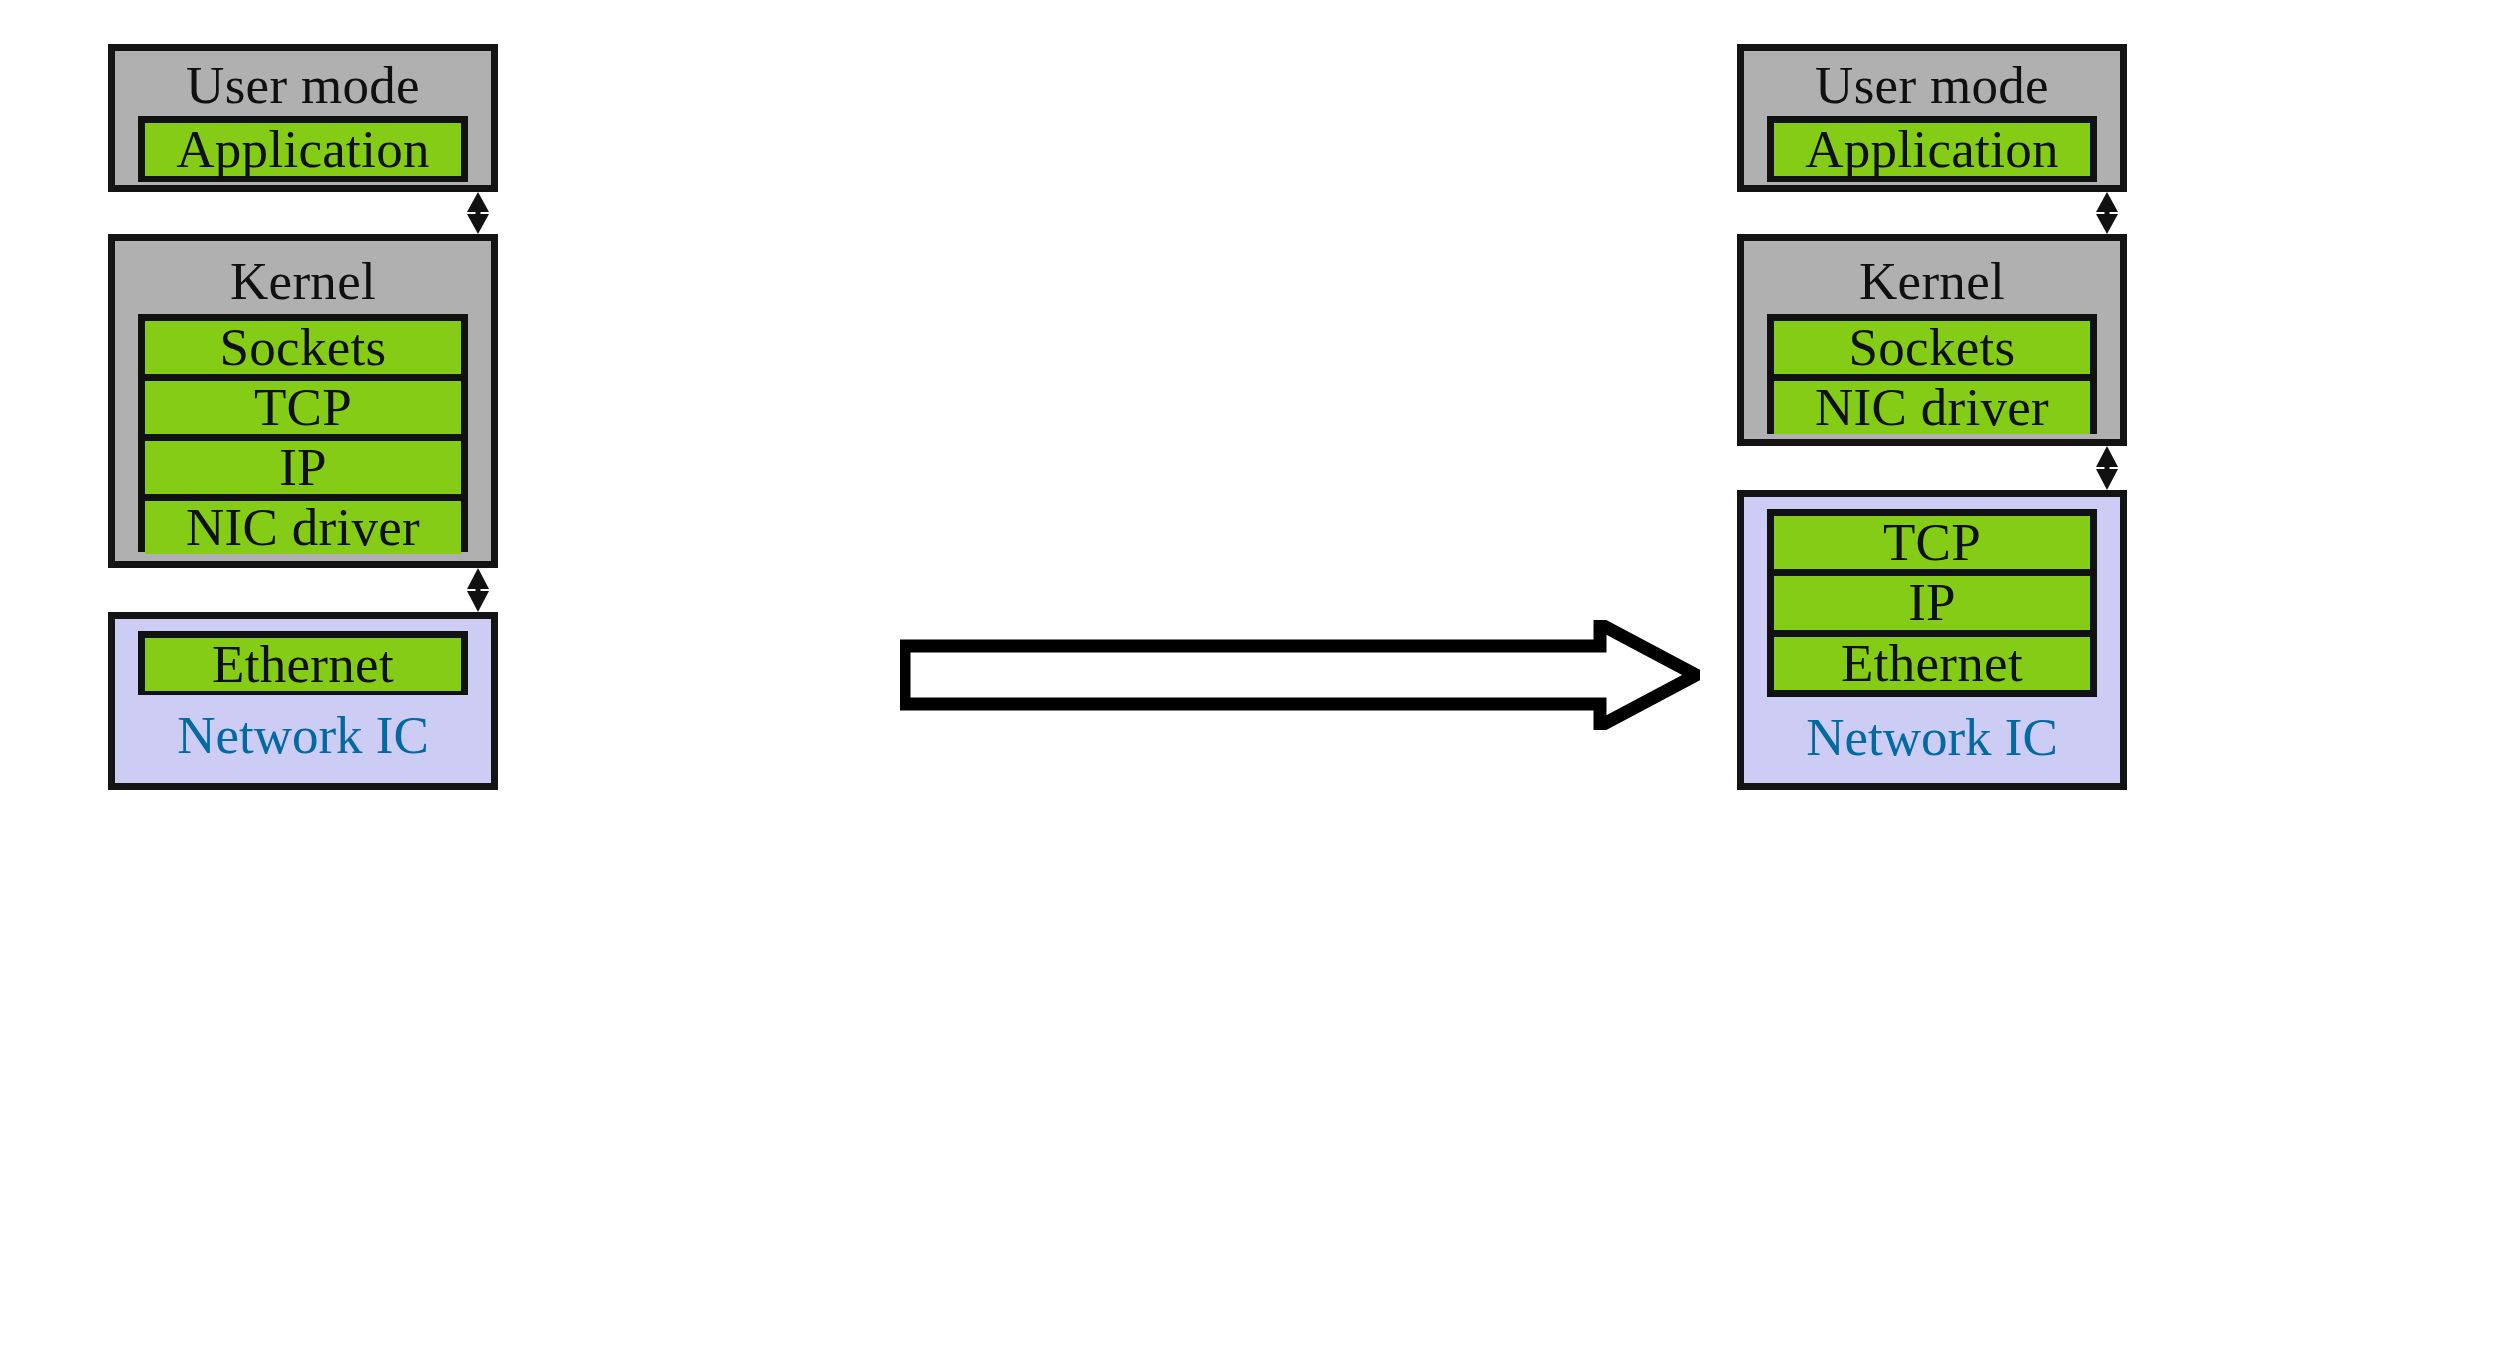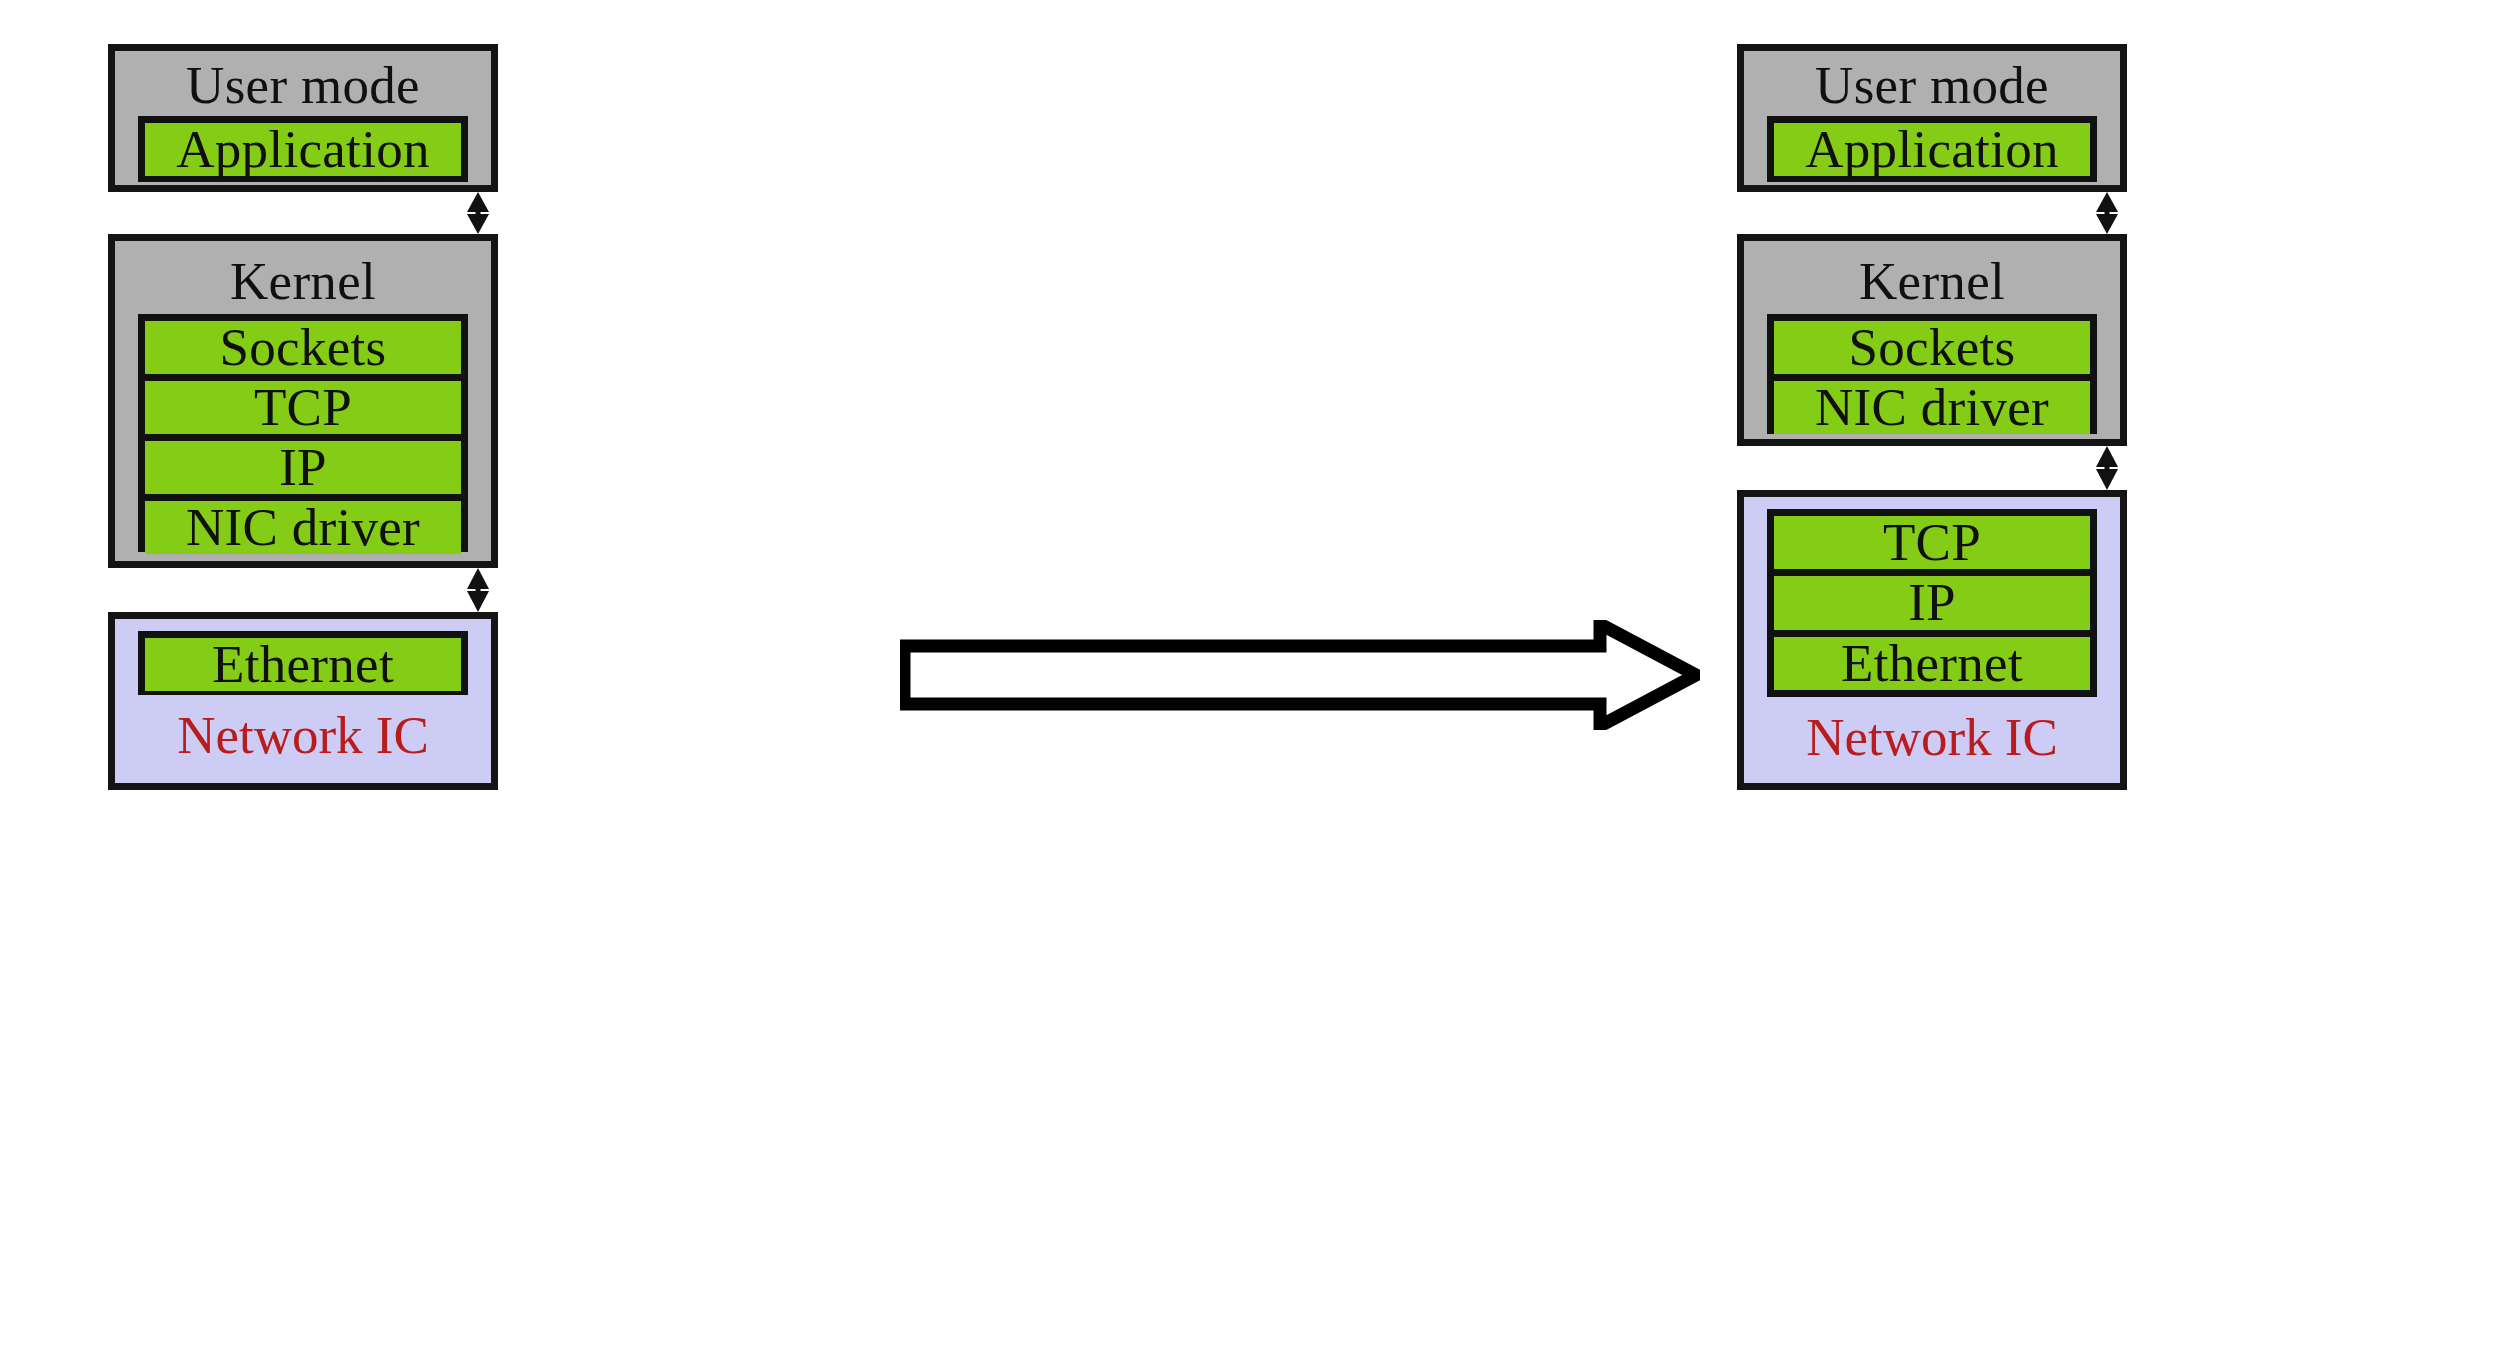--- a/index.html
+++ b/index.html
@@ -115,21 +115,21 @@
   
   #right-netic         { width: 390px; height: 300px; padding-top: 12px; }
   #right-netic .gg     { width: 330px; height: 188px; }
 
   .gap-sm { height: 42px; }
   .gap-md { height: 44px; }
 
   .netic-caption {
     font-size: 53px;
     line-height: 1.0;
-    color: #b91c1c;
+    color: #0369a1;
     text-align: center;
     white-space: nowrap;
   }
 </style>
 </head>
 <body>
 
 <div class="canvas">
 
   <div class="stack" id="left-diagram">

